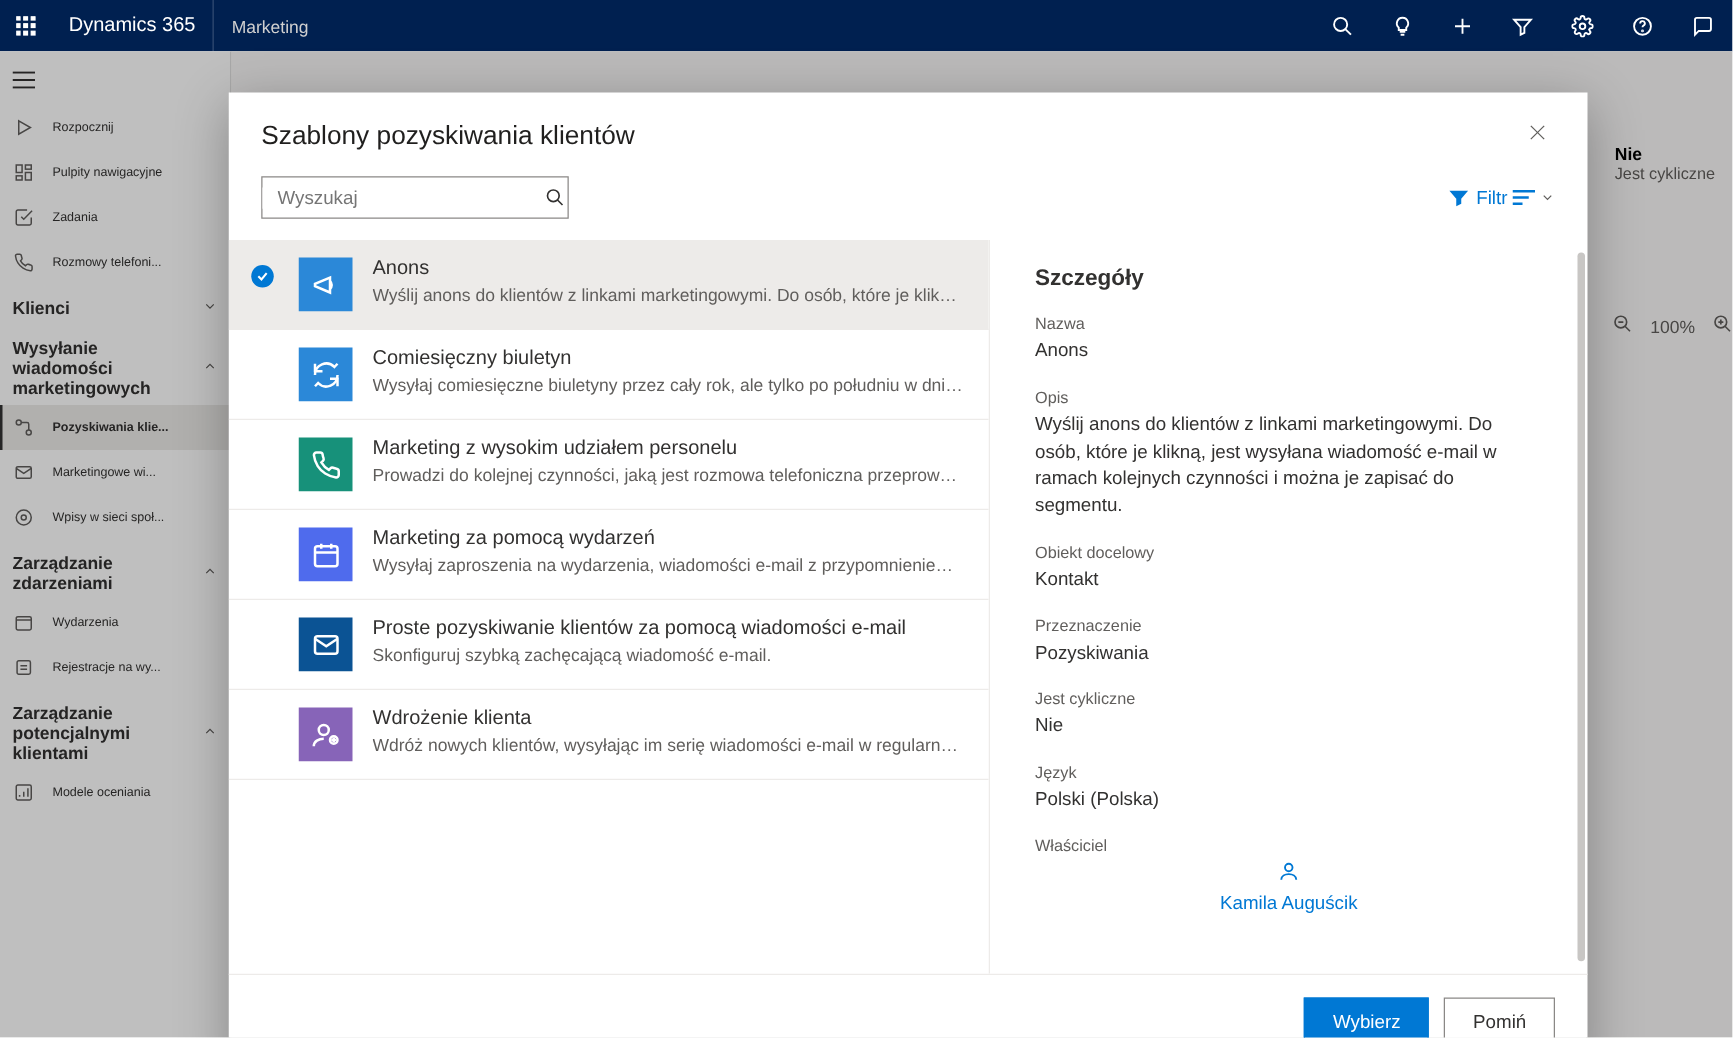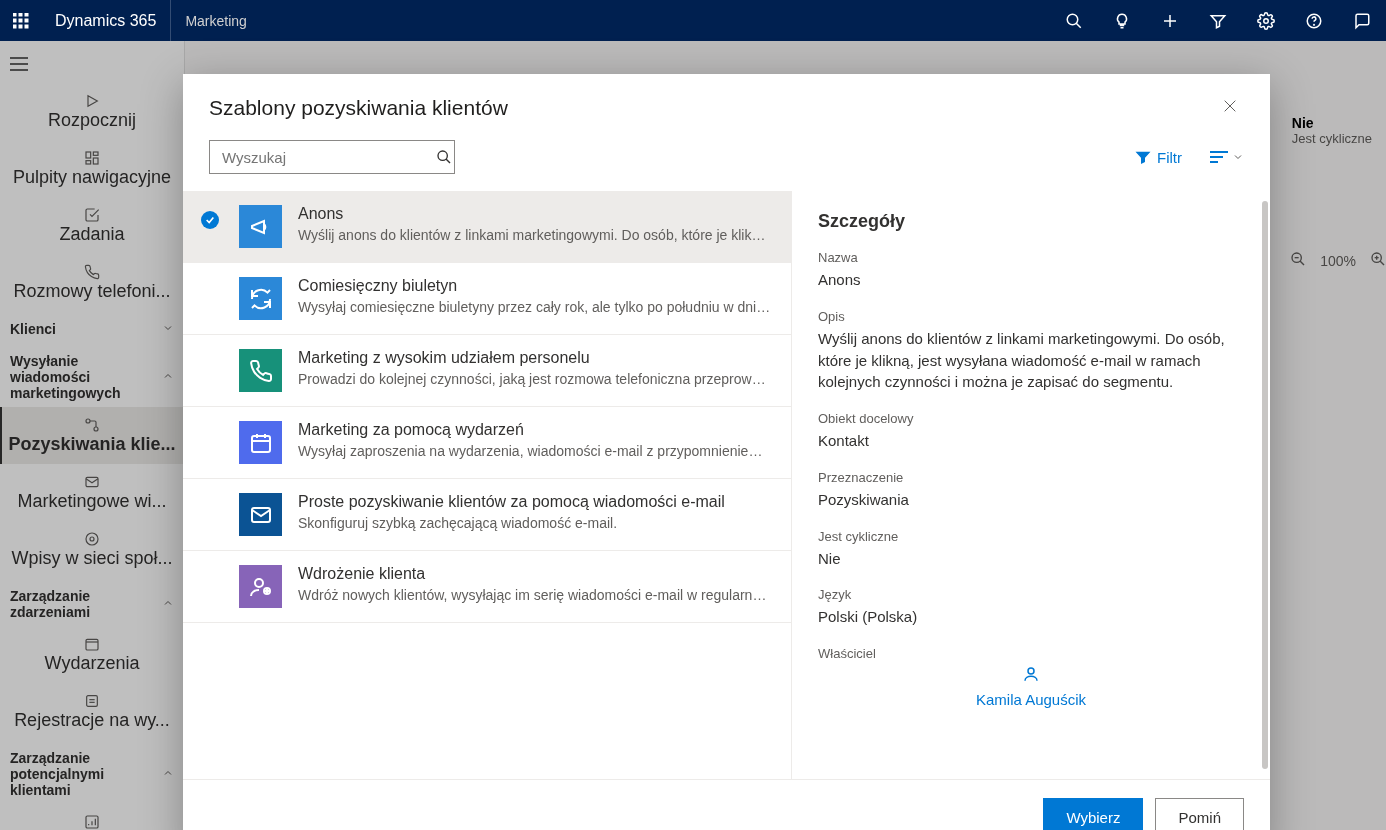--- a/index.html
+++ b/index.html
@@ -11,62 +11,62 @@
 .topbar .brand { font-size: 16px; padding: 0 14px; border-right: 1px solid rgba(255,255,255,0.2); height: 100%; display: flex; align-items: center; }
 .topbar .area { font-size: 14px; padding: 0 14px; color: #d0d0d0; }
 .topbar .spacer { flex: 1; }
 .topbar .tb-icon { width: 48px; height: 41px; display: flex; align-items: center; justify-content: center; cursor: pointer; }
 .topbar svg { stroke: #fff; }
 
 
 .shell { display: flex; height: calc(830px - 41px); }
 .leftnav { width: 185px; background: #fff; border-right: 1px solid #e1e1e1; overflow: hidden; padding-top: 8px; }
 .leftnav .nav-toggle { padding: 8px 10px; cursor: pointer; }
-.nav-item { display: flex; align-items: center; padding: 9px 10px; font-size: 18px; color: #323130; cursor: pointer; gap: 0; white-space: nowrap; overflow: hidden; text-overflow: ellipsis; flex-direction: column; }
+.nav-item { display: flex; align-items: center; padding: 9px 10px; font-size: 10px; color: #323130; cursor: pointer; gap: 14px; white-space: nowrap; overflow: hidden; text-overflow: ellipsis; }
 .nav-item.active { background: #edebe9; font-weight: 700; border-left: 2px solid #333; padding-left: 8px; }
 .nav-group { display: flex; align-items: center; justify-content: space-between; padding: 10px 10px 6px 10px; font-weight: 600; font-size: 14px; color: #323130; cursor: pointer; }
 .nav-icon { width: 18px; height: 18px; display: inline-flex; align-items: center; justify-content: center; color: #605e5c; flex-shrink: 0; }
 .nav-icon svg { stroke: #605e5c; }
 
 
 .main-behind { flex: 1; position: relative; background: #faf9f8; }
 .behind-chip { position: absolute; top: 70px; right: 0; display: flex; align-items: center; gap: 6px; }
 .chip-col { padding: 4px 14px; }
 .chip-label { font-weight: 600; font-size: 14px; }
 .chip-sub { font-size: 13px; color: #605e5c; }
 .zoom-row { position: absolute; top: 210px; right: 0; display: flex; align-items: center; gap: 14px; color: #605e5c; font-size: 14px; }
 
 
 .overlay { position: absolute; top: 41px; left: 0; right: 0; bottom: 0; background: rgba(0,0,0,0.25); }
 .modal { position: absolute; left: 183px; top: 33px; width: 1087px; height: 780px; background: #fff; box-shadow: 0 10px 40px rgba(0,0,0,0.3); display: flex; flex-direction: column; }
 .modal-header { padding: 18px 26px 10px 26px; display: flex; align-items: center; justify-content: space-between; gap: 20px; }
 .modal-title { font-size: 21px; font-weight: 400; color: #201f1e; }
 .modal-close { cursor: pointer; padding: 6px; }
 
-.modal-toolbar { display: flex; align-items: center; padding: 6px 26px 16px 26px; gap: 28px; }
+.modal-toolbar { display: flex; align-items: center; padding: 6px 26px 16px 26px; gap: 4px; }
 .search-box { display: flex; align-items: center; border: 1px solid #8a8886; height: 34px; width: 246px; }
 .search-box input { border: none; outline: none; flex: 1; padding: 0 12px; font-size: 15px; color: #605e5c; }
 .search-box .search-btn { width: 36px; height: 100%; display: flex; align-items: center; justify-content: center; cursor: pointer; }
 .toolbar-spacer { flex: 1; }
 .filter-btn { display: flex; align-items: center; gap: 6px; color: #0078d4; font-size: 15px; cursor: pointer; }
 .filter-btn svg { stroke: #0078d4; fill: #0078d4; }
 .sort-btn { display: flex; align-items: center; gap: 4px; cursor: pointer; color: #0078d4; }
 
 .modal-body { flex: 1; display: flex; overflow: hidden; border-top: 1px solid transparent; }
 .template-list { width: 608px; overflow-y: auto; padding: 0 0 0 0; }
 .tmpl-row { display: flex; align-items: flex-start; padding: 14px 18px; border-bottom: 1px solid #edebe9; gap: 16px; cursor: pointer; }
 .tmpl-row.selected { background: #edebe9; }
 .tmpl-check { width: 22px; display: flex; align-items: center; margin-top: 6px; }
 .check-circle { width: 18px; height: 18px; border-radius: 50%; background: #0078d4; display: flex; align-items: center; justify-content: center; }
 .tmpl-icon { width: 43px; height: 43px; display: flex; align-items: center; justify-content: center; flex-shrink: 0; }
 .tmpl-text { flex: 1; overflow: hidden; }
 .tmpl-title { font-size: 16px; color: #323130; margin-bottom: 4px; }
 .tmpl-desc { font-size: 14px; color: #605e5c; white-space: nowrap; overflow: hidden; text-overflow: ellipsis; }
 
-.details-pane { flex: 1; border-left: 1px solid #edebe9; padding: 20px 26px; position: relative; overflow-y: auto; }
+.details-pane { flex: 1; border-left: 1px solid #edebe9; padding: 20px 36px; position: relative; overflow-y: auto; }
 .details-scroll { position: absolute; top: 10px; right: 2px; bottom: 10px; width: 6px; background: #c8c6c4; border-radius: 3px; }
 .details-title { font-size: 18px; font-weight: 600; margin-bottom: 18px; color: #323130; }
 .detail-field { margin-bottom: 18px; }
 .detail-label { font-size: 13px; color: #605e5c; margin-bottom: 4px; }
 .detail-value { font-size: 15px; color: #323130; line-height: 1.45; }
 .owner-link { display: flex; align-items: center; gap: 8px; color: #0078d4; font-size: 15px; flex-direction: column; }
 
 .modal-footer { border-top: 1px solid #edebe9; padding: 18px 26px; display: flex; justify-content: flex-end; gap: 12px; }
 .btn { height: 38px; padding: 0 22px; font-size: 15px; cursor: pointer; display: flex; align-items: center; justify-content: center; }
 .btn-primary { background: #0078d4; color: #fff; border: 1px solid #0078d4; }

